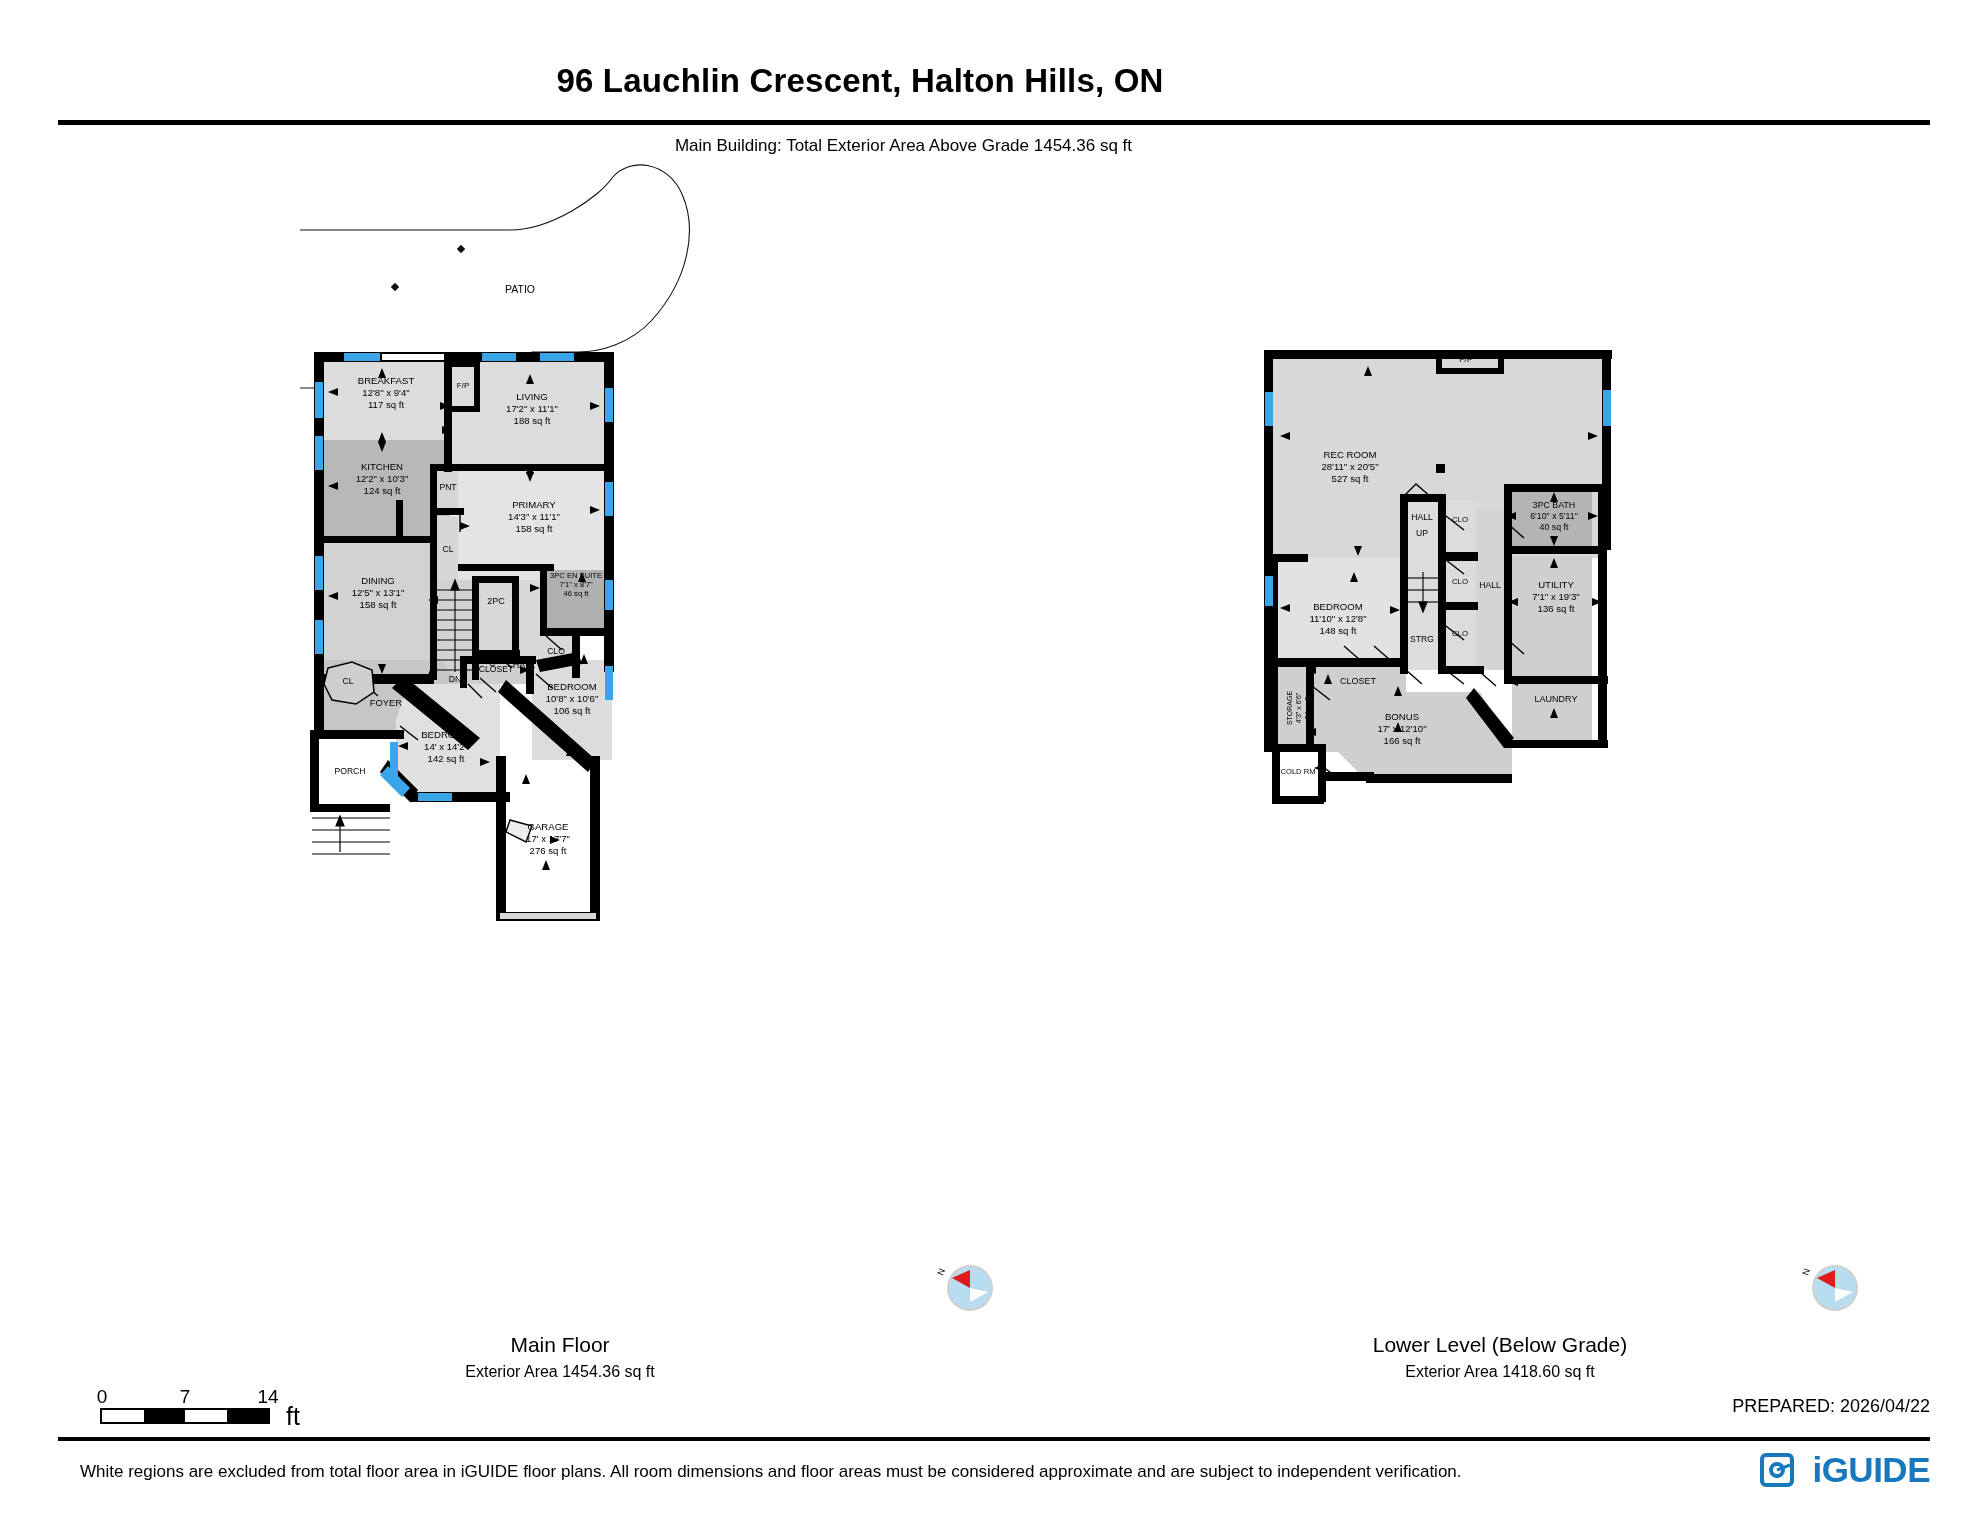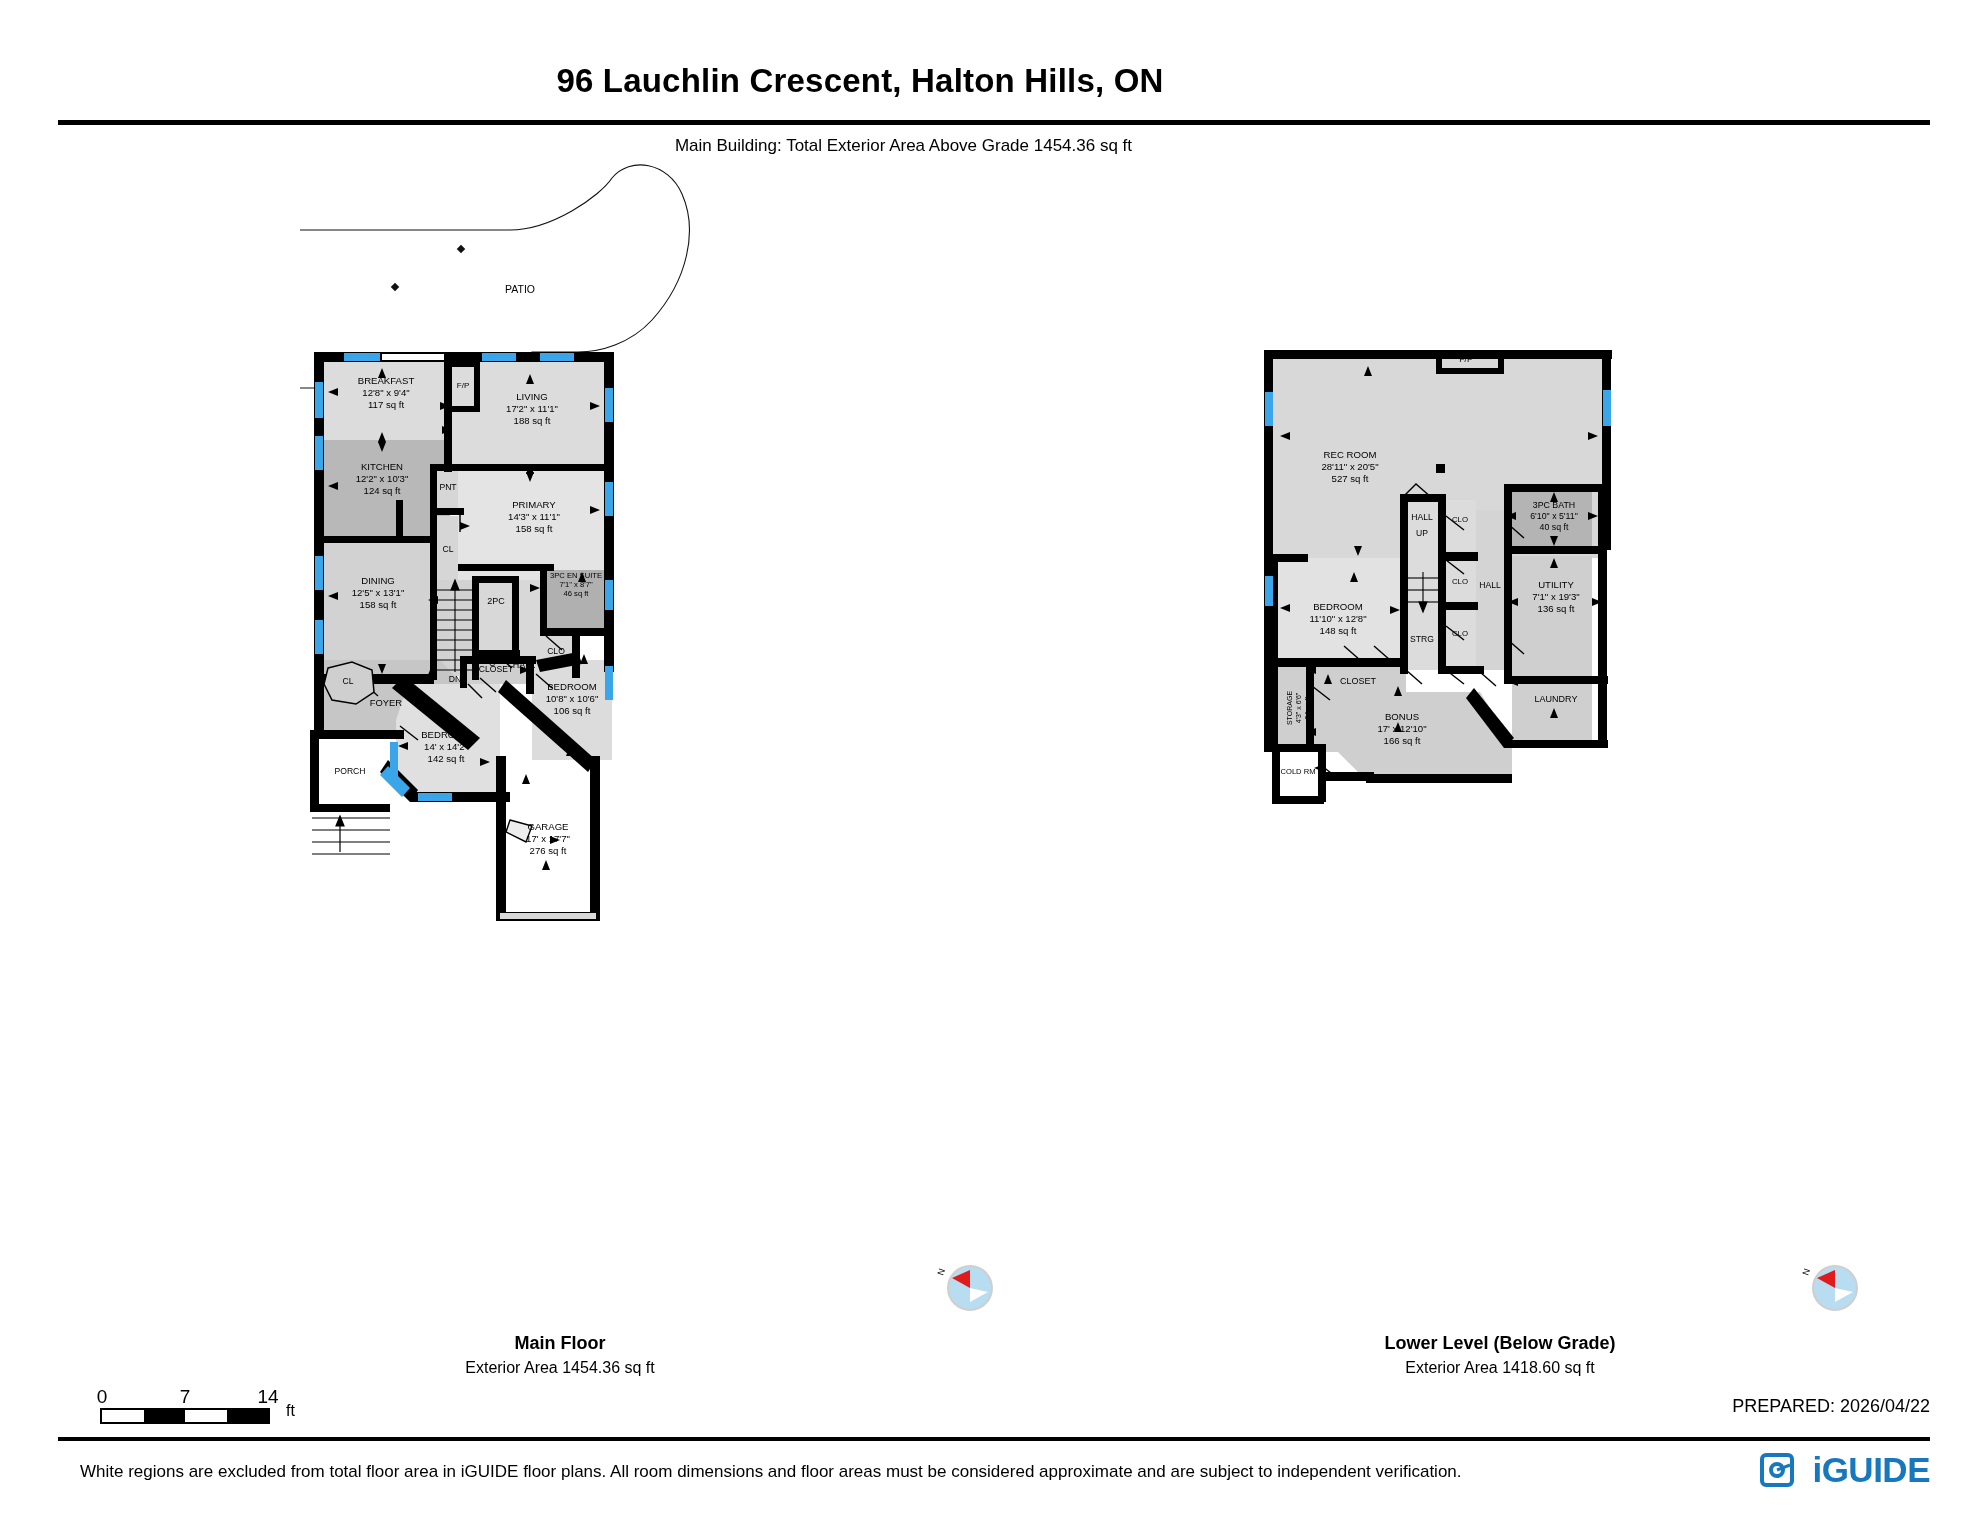--- a/index.html
+++ b/index.html
@@ -15,36 +15,36 @@
 
   
   .plan-svg{position:absolute;}
   #main-floor-plan{left:300px;top:160px;}
   #lower-level-plan{left:1250px;top:340px;}
 
   
   .floor-caption{position:absolute;text-align:center;width:600px;font-size:16px;line-height:1.45;}
   #main-floor-caption{left:260px;top:1330px;}
   #lower-floor-caption{left:1200px;top:1330px;}
-  .floor-caption .cap-name{font-weight:bold;display:block;font-size:18px;}
+  .floor-caption .cap-name{font-weight:normal;display:block;font-size:21px;}
 
   
   .compass{position:absolute;width:72px;height:72px;}
   #main-compass{left:930px;top:1252px;}
   #lower-compass{left:1795px;top:1252px;}
 
   
   #scale-bar{position:absolute;left:100px;top:1386px;}
   #scale-bar .ticks{position:relative;height:22px;width:180px;}
   #scale-bar .ticks span{position:absolute;top:0;font-size:19px;transform:translateX(-50%);}
   #scale-bar .bar{position:relative;width:170px;height:16px;border:2px solid #000;box-sizing:border-box;display:flex;}
   #scale-bar .bar i{display:block;height:100%;flex:1;}
   #scale-bar .seg-w{background:#fff;}
   #scale-bar .seg-b{background:#000;}
-  #scale-bar .unit{position:absolute;left:186px;top:16px;font-size:16px;}
+  #scale-bar .unit{position:absolute;left:186px;top:16px;font-size:25px;}
 
   
   #prepared{position:absolute;right:58px;top:1396px;font-size:18px;text-align:left;}
   #footer-rule{position:absolute;left:58px;top:1437px;width:1872px;height:4px;background:#000;}
   #disclaimer{position:absolute;left:80px;top:1462px;font-size:17px;}
   #iguide-logo{position:absolute;right:58px;top:1452px;display:flex;align-items:center;gap:18px;}
   #iguide-logo .logo-mark{width:34px;height:34px;}
   #iguide-logo .logo-text{font-size:35px;font-weight:bold;color:#1878be;letter-spacing:-.5px;line-height:1;}
 
   text{font-family:"Liberation Sans",sans-serif;}

